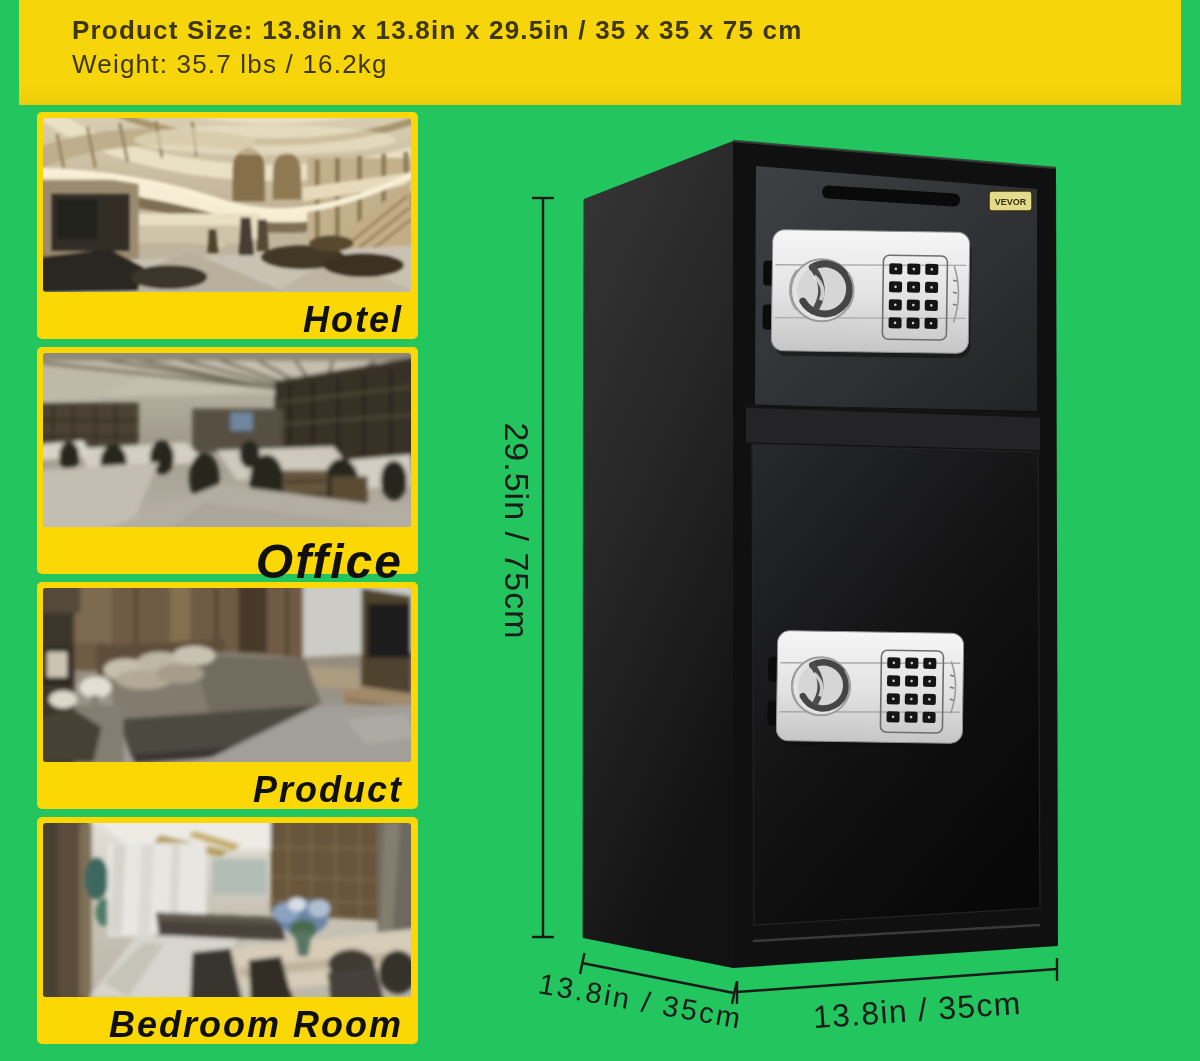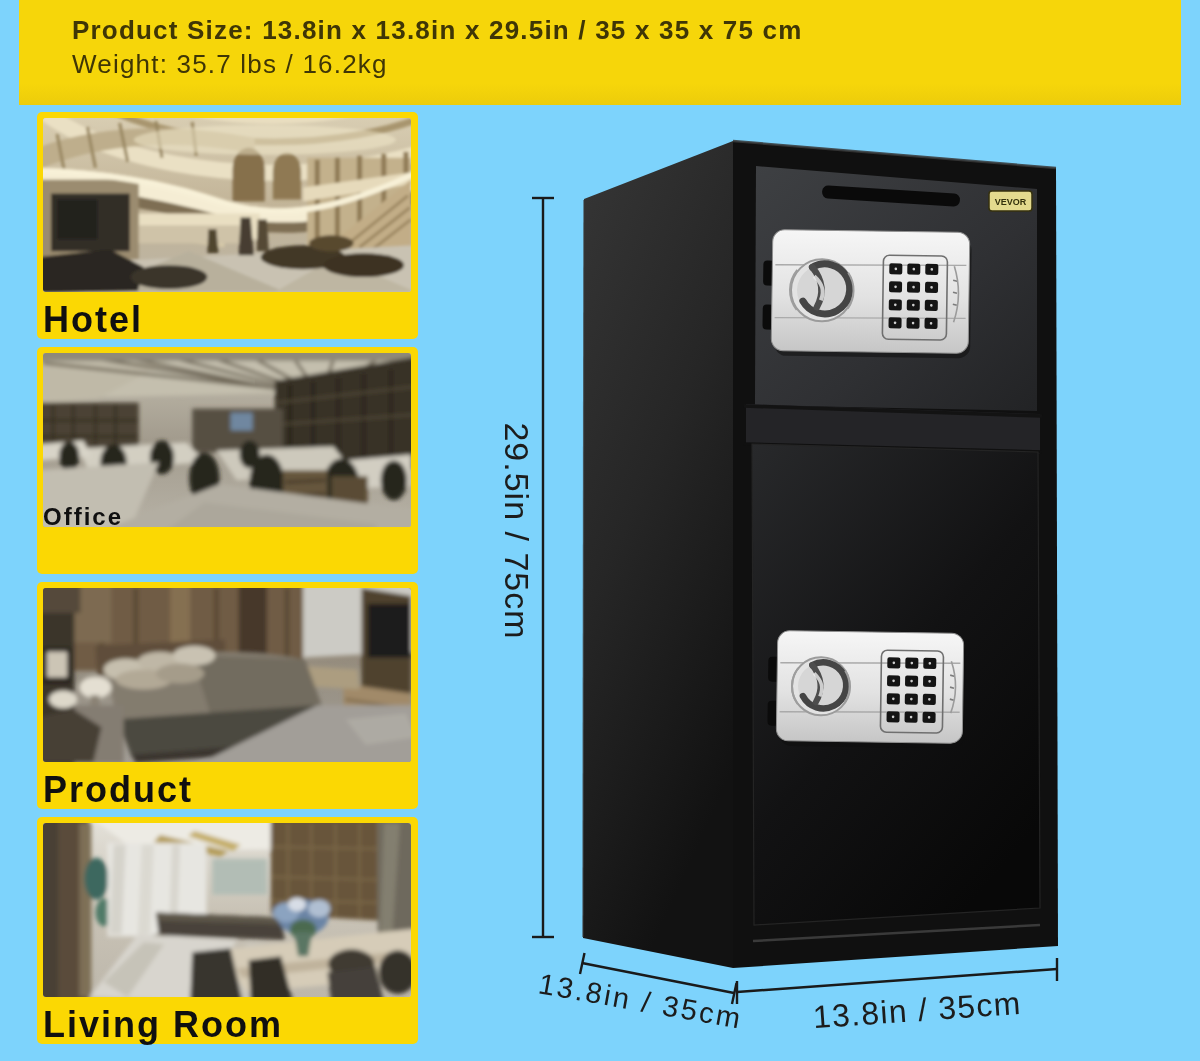--- a/index.html
+++ b/index.html
@@ -1,19 +1,19 @@
 <!DOCTYPE html>
 <html><head>
 <meta charset="utf-8">
 <style>
   html,body{margin:0;padding:0;background:#fff;}
-  #page{position:relative;width:1200px;height:1061px;background:#7dd3fc;overflow:hidden;
+  #page{position:relative;width:1200px;height:1061px;background:#22c55e;overflow:hidden;
         font-family:"Liberation Sans", sans-serif;}
   .abs{position:absolute;}
-  .cap{font-weight:bold;color:#101010;text-align:left;letter-spacing:2px;}
+  .cap{font-weight:bold;color:#101010;text-align:right;letter-spacing:2px;font-style:italic;}
 </style>
 </head>
 <body>
 <div id="page">
 
   <div class="abs" style="left:19px;top:0;width:1162px;height:105px;background:linear-gradient(180deg,#f6d60a 0%,#f6d60a 80%,#eccc0b 100%);"></div>
 
   <div class="abs" style="left:72px;top:15px;font-size:26px;font-weight:bold;color:#3f3606;letter-spacing:1.2px;">Product Size: 13.8in x 13.8in x 29.5in / 35 x 35 x 75 cm</div>
 
   <div class="abs" style="left:72px;top:49px;font-size:26px;font-weight:normal;color:#3f3606;letter-spacing:1.2px;">Weight: 35.7 lbs / 16.2kg</div>
@@ -176,21 +176,21 @@
         <rect x="286" y="124" width="36" height="38" fill="#5a4b35"></rect>
         <path d="M 240 130 L 280 128 M 240 144 L 280 142" stroke="#463a28" stroke-width="3"></path>
 
         <path d="M -5 118 L 115 110 L 85 180 L -5 180 Z" fill="#c2beb1"></path>
         <path d="M 55 180 L 175 132 L 370 158 L 370 180 Z" fill="#b3aea2"></path>
         <path d="M 120 180 L 160 150 L 330 172 L 330 180 Z" fill="#a9a498" opacity="0.7"></path>
       </g>
     </svg>
   </div>
 
-  <div class="abs cap" style="left:43px;top:503px;width:360px;font-size:24px;">Office</div>
+  <div class="abs cap" style="left:43px;top:534px;width:360px;font-size:48px;">Office</div>
 
   <div class="abs" style="left:37px;top:582px;width:381px;height:227px;background:#fbd803;border-radius:5px;"></div>
 
   <div class="abs" style="left:43px;top:588px;width:368px;height:174px;background:#989085;border-radius:3px;overflow:hidden;">
     <svg width="368" height="174" viewBox="0 0 365 175" preserveAspectRatio="none">
       <defs>
         <filter id="bb" x="-20%" y="-20%" width="140%" height="140%">
             <feGaussianBlur stdDeviation="2"></feGaussianBlur>
           </filter>
         <linearGradient id="bbase" x1="0" y1="0" x2="0" y2="1">
@@ -334,21 +334,21 @@
 
         <path d="M 148 130 L 186 126 L 198 180 L 146 180 Z" fill="#39352f"></path>
         <path d="M 204 138 L 236 134 L 248 180 L 206 180 Z" fill="#302d28"></path>
         <ellipse cx="306" cy="142" rx="23" ry="15" fill="#3f3a33"></ellipse>
         <ellipse cx="352" cy="150" rx="19" ry="22" fill="#35312b"></ellipse>
         <path d="M 282 150 L 330 144 L 338 180 L 286 180 Z" fill="#44403a"></path>
       </g>
     </svg>
   </div>
 
-  <div class="abs cap" style="left:43px;top:1004px;width:360px;font-size:36px;">Living Room</div>
+  <div class="abs cap" style="left:43px;top:1004px;width:360px;font-size:36px;">Bedroom Room</div>
 
   <svg class="abs" style="left:0;top:0;" width="1200" height="1061" viewBox="0 0 1200 1061">
     <defs>
       <linearGradient id="sideg" x1="0" y1="0" x2="0.4" y2="1">
         <stop offset="0" stop-color="#363636"></stop>
         <stop offset="0.5" stop-color="#262626"></stop>
         <stop offset="1" stop-color="#121212"></stop>
       </linearGradient>
       <linearGradient id="door1g" x1="0" y1="0" x2="1" y2="1">
         <stop offset="0" stop-color="#3e4043"></stop>

